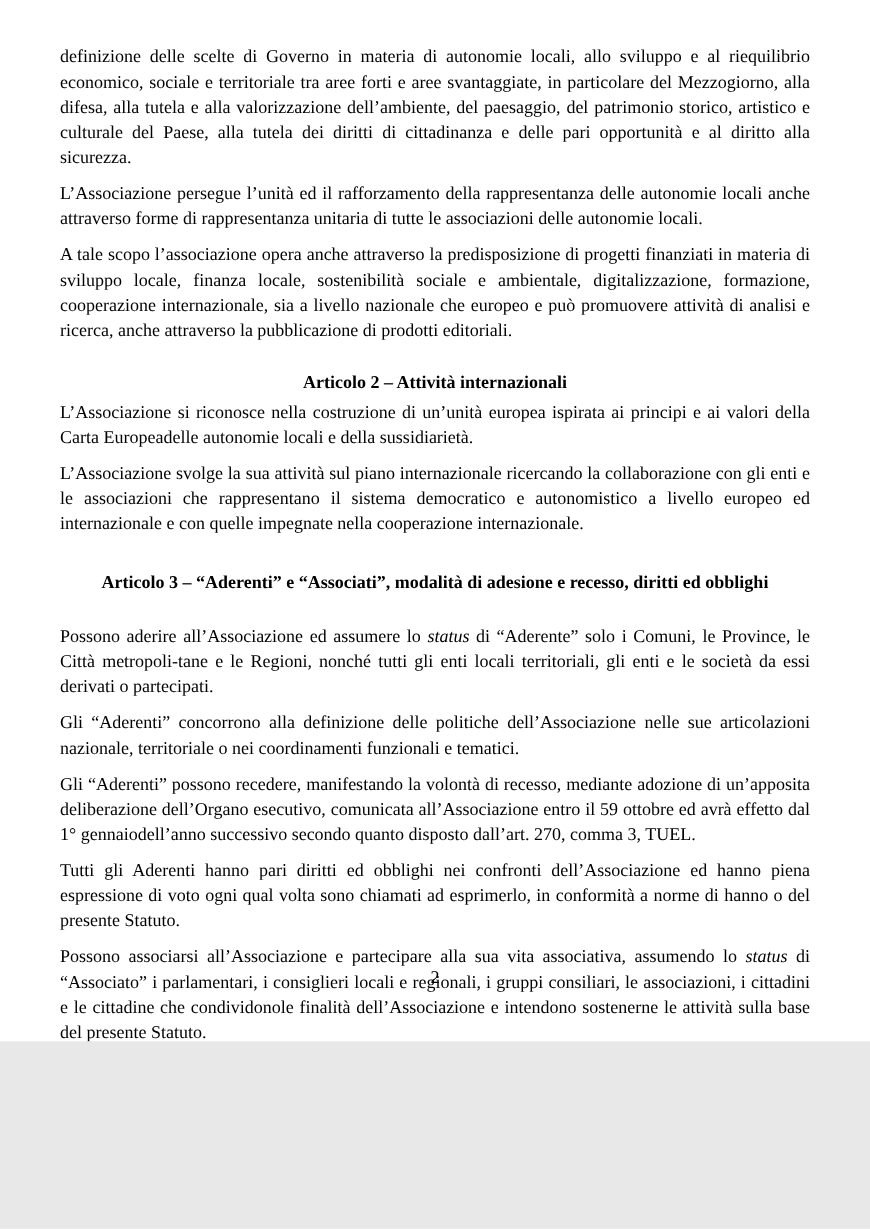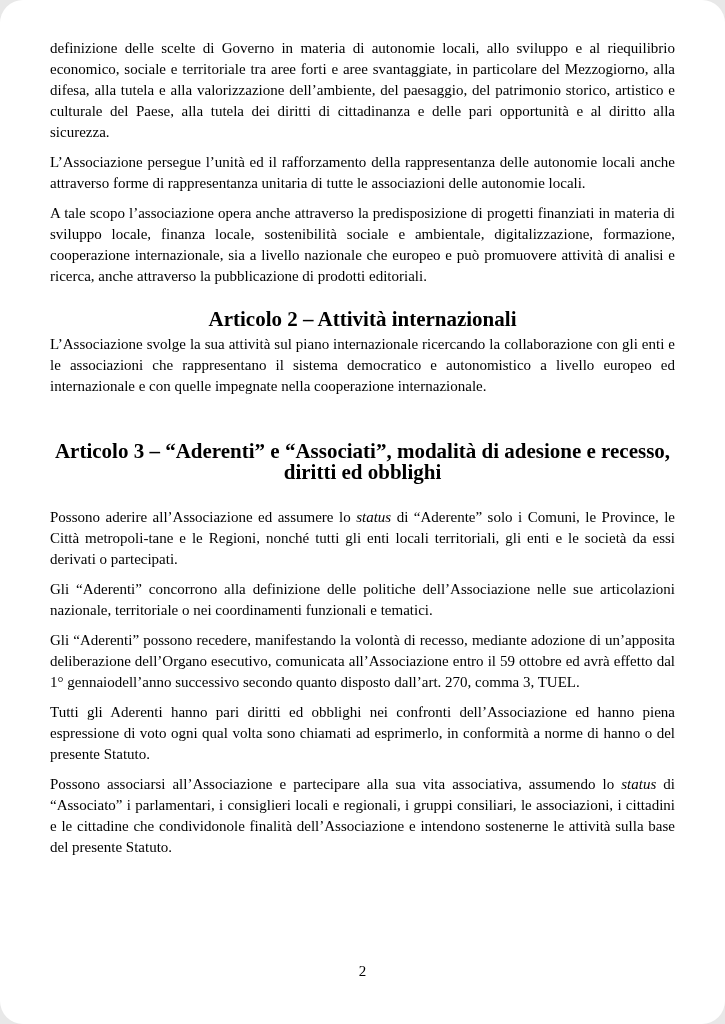--- a/index.html
+++ b/index.html
@@ -1,43 +1,42 @@
 <!DOCTYPE html>
 <html><head>
 <meta charset="utf-8">
 <style>
   html, body { margin: 0; padding: 0; background: #e8e8e8; }
   .page {
     position: relative;
     width: 725px;
-    height: 1024px;
+    height: 868px;
     margin: 0 auto;
     background: #ffffff;
     box-sizing: border-box;
     padding: 38px 50px 0 50px;
     font-family: "Liberation Serif", serif;
     color: #000000;
     overflow: hidden;
-    border-radius: 23px;
   }
   .page p {
     margin: 0 0 9px 0;
     font-size: 15px;
     line-height: 21px;
     text-align: justify;
   }
   .page h2 {
-    font-size: 21px;
+    font-size: 15px;
     line-height: 21px;
     text-align: center;
     font-weight: bold;
     margin: 0;
   }
   h2.art2 { margin-top: 22px; margin-bottom: 4px; }
-  h2.art3 { margin-top: 44px; margin-bottom: 0; }
+  h2.art3 { margin-top: 28px; margin-bottom: 0; }
   p.space-before { margin-top: 24px; }
   em.status-term { font-style: italic; }
   .page-number {
     position: absolute;
     bottom: 42px;
     left: 0;
     width: 100%;
     text-align: center;
     font-size: 15px;
     line-height: 21px;
@@ -49,20 +48,21 @@
 <div class="page">
 
   <p>definizione  delle scelte di Governo in materia di autonomie locali, allo sviluppo e al riequilibrio economico, sociale e territoriale tra aree forti e aree svantaggiate, in particolare del Mezzogiorno, alla difesa, alla tutela e alla valorizzazione dell’ambiente, del paesaggio, del patrimonio storico, artistico e culturale del Paese, alla tutela dei diritti di cittadinanza e delle pari opportunità e al diritto alla sicurezza.</p>
 
   <p>L’Associazione persegue l’unità ed il rafforzamento della rappresentanza delle autonomie locali anche attraverso forme di rappresentanza unitaria di tutte le associazioni delle autonomie locali.</p>
 
   <p>A tale scopo l’associazione opera anche attraverso la predisposizione di progetti finanziati in materia di sviluppo locale, finanza locale, sostenibilità sociale e ambientale, digitalizzazione, formazione, cooperazione internazionale, sia a livello nazionale che europeo e può promuovere attività di analisi e ricerca, anche attraverso la pubblicazione di prodotti editoriali.</p>
 
   <h2 class="art2">Articolo 2 – Attività internazionali</h2>
 
+  <p>L’Associazione si riconosce nella costruzione di un’unità europea ispirata ai principi e ai valori della Carta Europeadelle autonomie locali e della sussidiarietà.</p>
 
   <p>L’Associazione svolge la sua attività sul piano internazionale ricercando la collaborazione con gli enti e le associazioni che rappresentano il sistema democratico e autonomistico a livello europeo ed internazionale e con quelle impegnate nella cooperazione internazionale.</p>
 
   <h2 class="art3">Articolo 3 – “Aderenti” e “Associati”, modalità di adesione e recesso, diritti ed obblighi</h2>
 
 
   <p class="space-before"><span>Possono aderire all’Associazione ed assumere lo </span><em class="status-term">status</em><span> di “Aderente” solo i Comuni, le Province, le Città metropoli-tane e le Regioni, nonché tutti gli enti locali territoriali, gli enti e le società da essi derivati o partecipati.</span></p>
 
 
   <p>Gli “Aderenti” concorrono alla definizione delle politiche dell’Associazione nelle sue articolazioni nazionale, territoriale o nei coordinamenti funzionali e tematici.</p>

